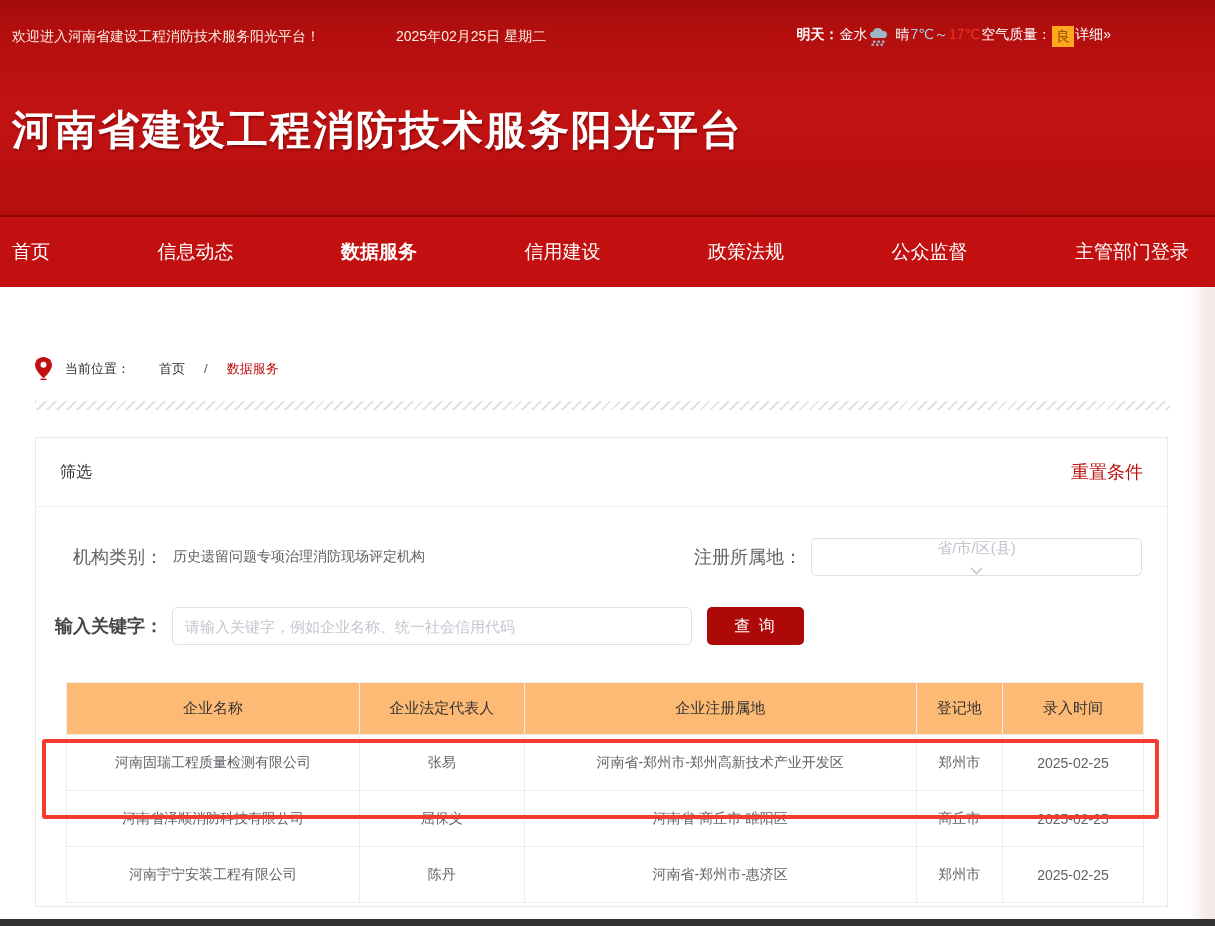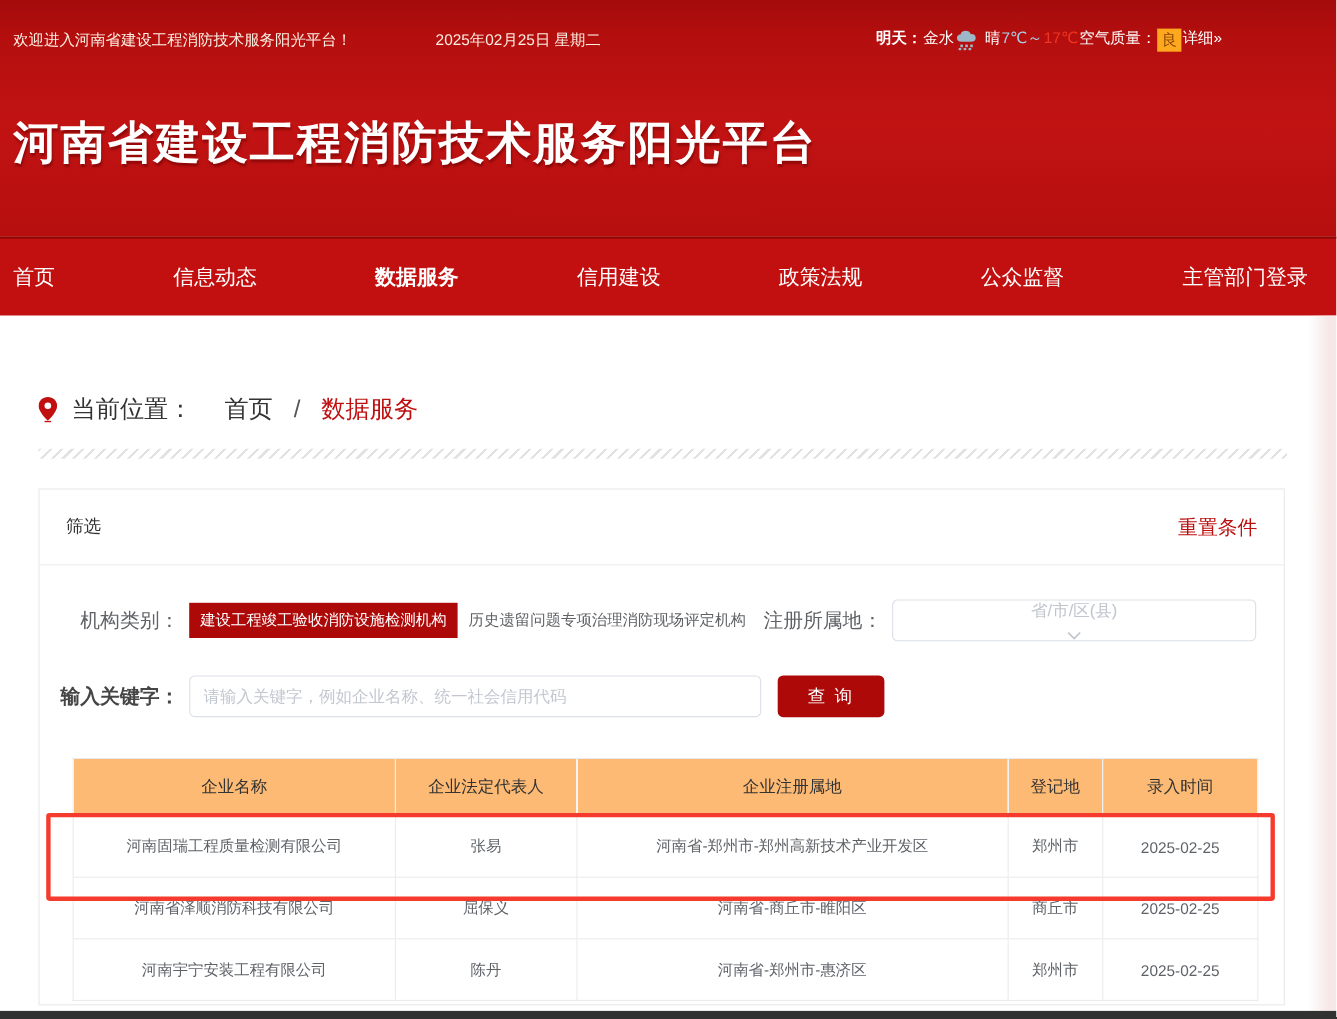--- a/index.html
+++ b/index.html
@@ -49,21 +49,21 @@
   
   .page { position:relative; height:639px; background:#fff; }
   .pink-strip {
     position:absolute; top:0; right:0; width:26px; height:632px;
     background:linear-gradient(90deg,rgba(248,236,234,0) 0%,#f6e8e6 75%);
     pointer-events:none;
   }
 
   .breadcrumb {
     display:flex; align-items:center;
-    padding:70px 0 0 35px; font-size:22px; color:#333;
+    padding:70px 0 0 35px; font-size:13px; color:#333;
   }
   .breadcrumb .pin { margin-right:13px; display:inline-flex; }
   .breadcrumb .bc-home { margin-left:29px; cursor:pointer; }
   .breadcrumb .bc-sep { margin:0 19px; color:#555; }
   .breadcrumb .bc-current { color:#bd0f0f; }
 
   .slashes {
     margin:21px 0 0 35px; width:1135px; height:9px;
     background:repeating-linear-gradient(135deg,#e2e2e2 0 2px,transparent 2px 7px);
   }
@@ -199,21 +199,20 @@
   <div class="slashes"></div>
 
   <div class="filter-box">
     <div class="filter-head">
       <span class="filter-title">筛选</span>
       <span class="reset-link">重置条件</span>
     </div>
 
     <div class="filter-row">
       <span class="f-label">机构类别：</span>
-      <span class="chip">建设工程竣工验收消防设施检测机构</span>
       <span class="chip-plain">历史遗留问题专项治理消防现场评定机构</span>
       <div class="region-group">
         <span class="f-label" style="width:auto;">注册所属地：</span>
         <div class="select-box">
           <span>省/市/区(县)</span>
           <span style="display:inline-flex;">
             <svg width="13" height="8" viewBox="0 0 13 8">
                 <path d="M1 1 L6.5 6.5 L12 1" stroke="#c0c4cc" stroke-width="1.6" fill="none"></path>
               </svg>
           </span>

